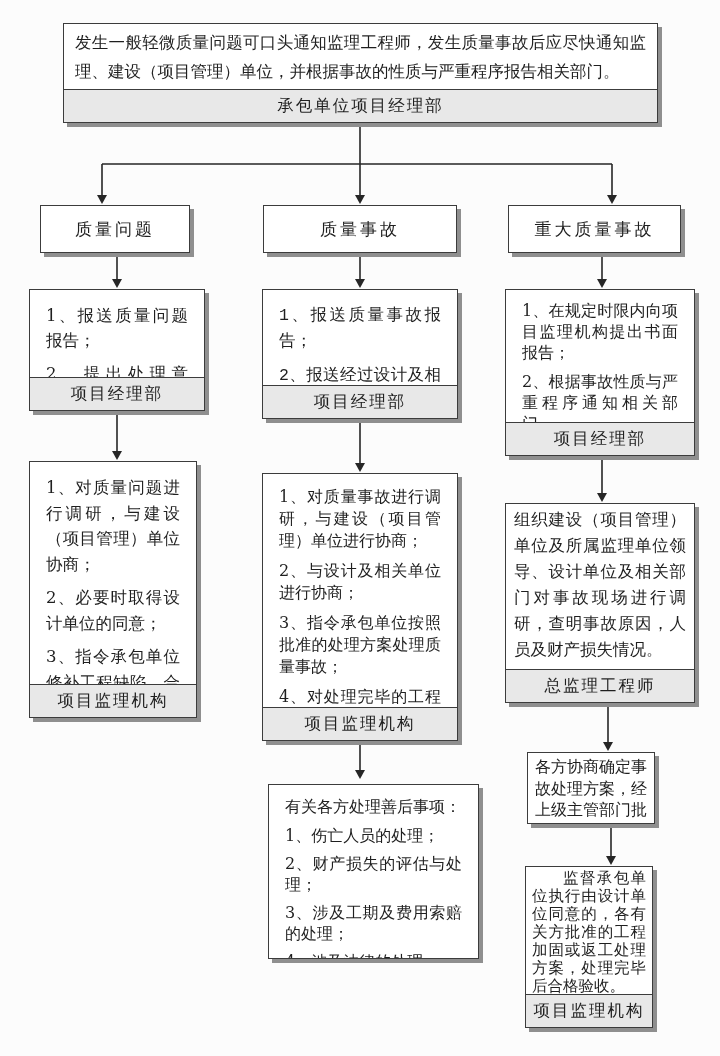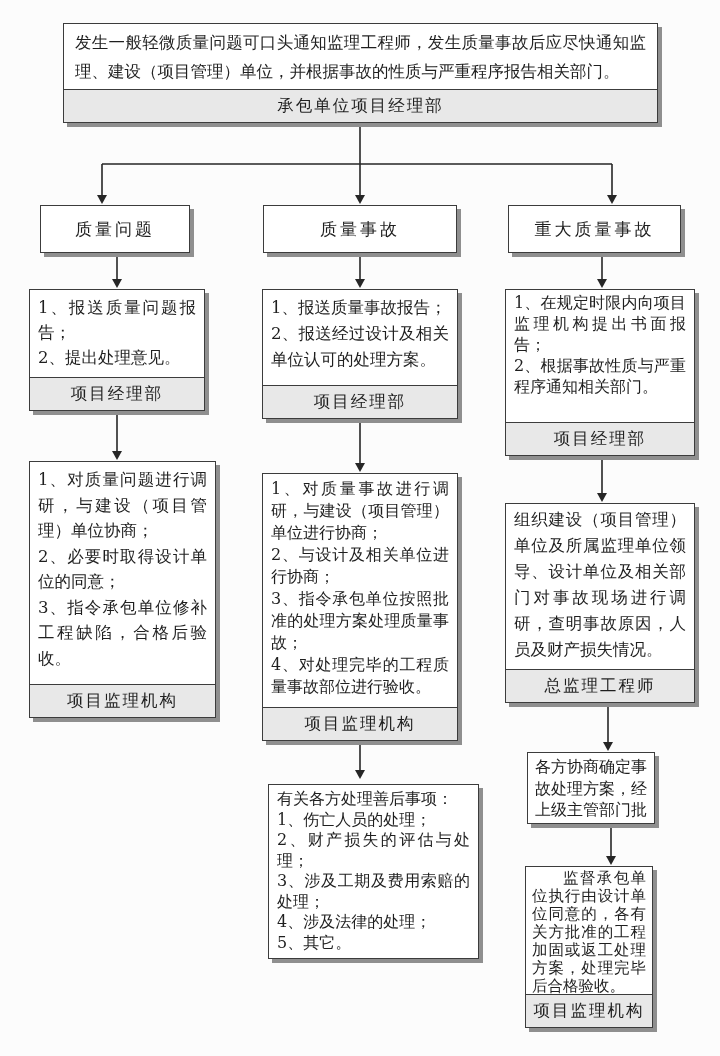--- a/index.html
+++ b/index.html
@@ -13,32 +13,32 @@
   .box{
     position:absolute;box-sizing:border-box;background:var(--box-bg);
     border:1.6px solid var(--border);
     box-shadow:4px 4px 0 var(--shadow);
     display:flex;flex-direction:column;overflow:hidden;
   }
   .body{
     flex:1 1 auto;overflow:hidden;text-align:justify;word-break:break-all;
     padding:5px 8px;
   }
-  .body .li{margin:0;}
+  .body .li{margin:8px;}
   .footer{
     flex:0 0 auto;background:var(--footer-bg);border-top:1.6px solid var(--border);
     height:32px;display:flex;align-items:center;justify-content:center;
     font-size:16.5px;letter-spacing:2px;
   }
   .hdr{align-items:center;justify-content:center;}
   .hdr .hlabel{font-size:17px;letter-spacing:3px;text-align:center;}
   .topbody{font-size:16.5px;line-height:29px;padding:4px 11px;}
   .lh25 {font-size:16.5px;line-height:25px;}
   .lh255{font-size:16.5px;line-height:25.5px;}
-  .lh26 {font-size:16.5px;line-height:26px;}
+  .lh26 {font-size:16.5px;line-height:26px;font-family:Liberation Mono, monospace;}
   .lh22 {font-size:16px;line-height:22px;padding:4px 8px;}
   .lh205{font-size:16px;line-height:20.5px;padding:4px 8px;}
   .lh21 {font-size:16px;line-height:21px;padding:2px 8px;}
   .lh26b{font-size:16.5px;line-height:26px;padding:3px 8px;}
   .lh215{font-size:16px;line-height:21.5px;padding:3px 7px;}
   .lh18 {font-size:15.5px;line-height:18px;padding:2px 6px;}
   .indent{text-indent:2em;}
 </style>
 </head>
 <body>
@@ -93,21 +93,21 @@
     <div class="hlabel">质量事故</div>
   </div>
 
   <div class="box" style="left:29px;top:289px;width:176px;height:122px">
     <div class="body lh25">
         <div class="li">1、报送质量问题报告；</div>
         <div class="li">2、提出处理意见。</div>
       </div>
     <div class="footer">项目经理部</div>
   </div>
-  <div class="box" style="left:29px;top:461px;width:187px;height:257px">
+  <div class="box" style="left:29px;top:461px;width:168px;height:257px">
     <div class="body lh255">
         <div class="li">1、对质量问题进行调研，与建设（项目管理）单位协商；</div>
         <div class="li">2、必要时取得设计单位的同意；</div>
         <div class="li">3、指令承包单位修补工程缺陷，合格后验收。</div>
       </div>
     <div class="footer">项目监理机构</div>
   </div>
 
   <div class="box" style="left:262px;top:289px;width:196px;height:130px">
     <div class="body lh26">

